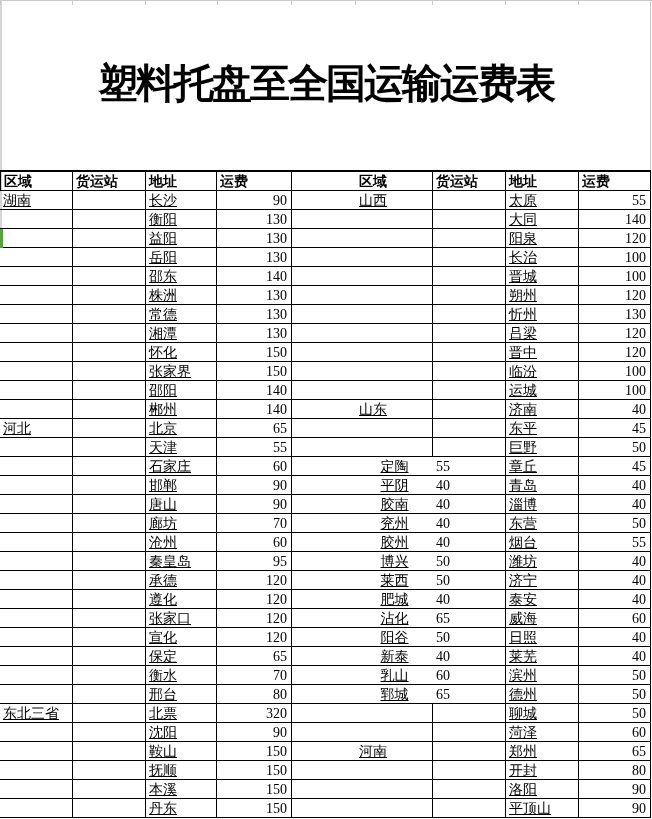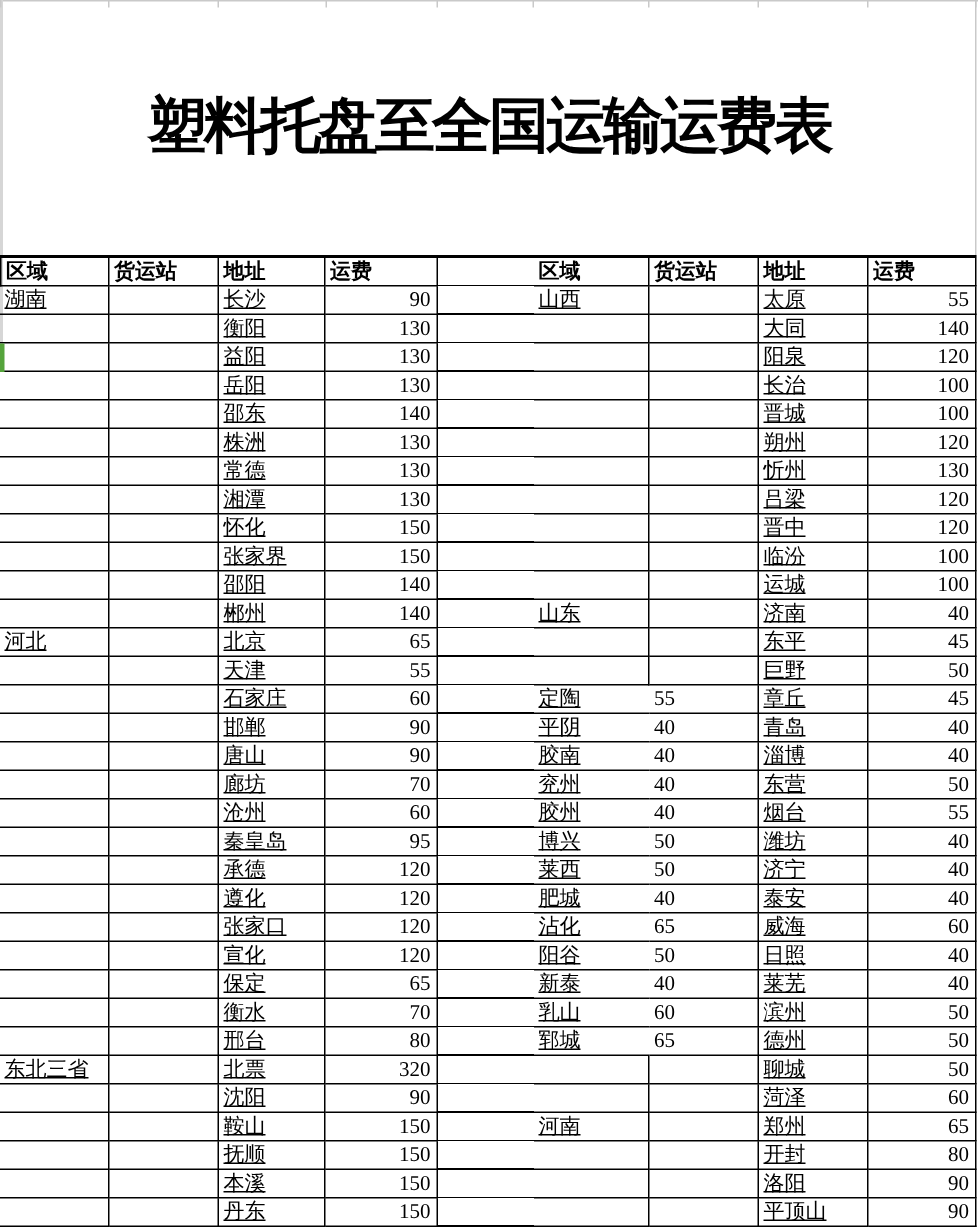--- a/index.html
+++ b/index.html
@@ -12,21 +12,21 @@
   .table.left{left:0;grid-template-columns:73px 73px 71px 75px;}
   .table.right{left:356px;grid-template-columns:77px 73px 73px 72px;}
   .cell{box-sizing:border-box;height:19px;border-right:1px solid #000;
         border-bottom:1px solid #000;font-size:14px;line-height:17px;
         padding:1px 3px 0 3px;white-space:nowrap;overflow:hidden;}
   .cell.h{font-weight:bold;}
   .cell.hl{border-left:1px solid #000;}
   .cell.txt{text-decoration:underline;}
   .cell.numr{text-align:right;padding-right:4px;text-decoration:none;}
   .cell.numl{text-align:left;text-decoration:none;}
-  .cell.nodiv{border-right:none;}
+  .cell.nodiv{border-right:none;text-align:center;}
   .separator{position:absolute;left:292px;top:170px;width:64px;height:648px;
          box-sizing:border-box;border-top:2px solid #000;
          background:repeating-linear-gradient(to bottom,
             transparent 0px,transparent 18px,#000 18px,#000 19px);}
   .top-line{position:absolute;left:0;top:0;width:652px;height:1px;background:#c9c9c9;}
   .tick{position:absolute;top:0;width:1px;height:5px;background:#c9c9c9;}
   .left-gridline{position:absolute;left:0;top:0;width:2px;height:229px;background:#d6d6d6;}
   .right-gridline{position:absolute;left:650px;top:0;width:1px;height:172px;background:#c9c9c9;}
   .green-frag{position:absolute;left:0;top:229px;width:3px;height:19px;}
 </style>

